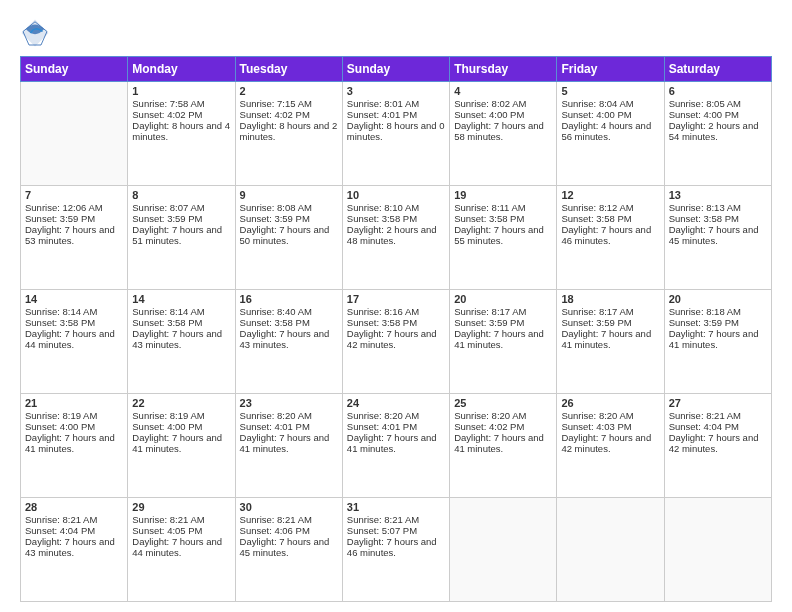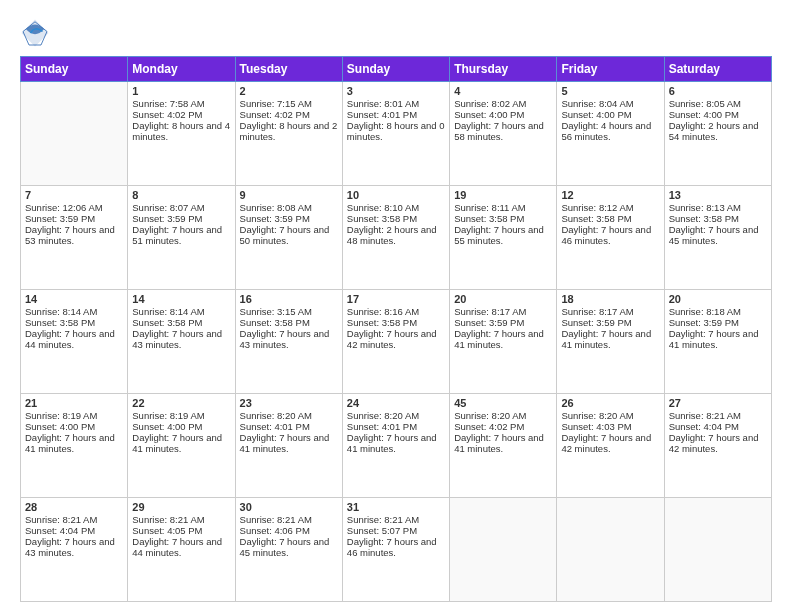--- a/index.html
+++ b/index.html
@@ -213,21 +213,21 @@
             <div>Daylight: 7 hours and 44 minutes.</div>
           </td>
           <td>
             <span class="day-num">14</span>
             <div>Sunrise: 8:14 AM</div>
             <div>Sunset: 3:58 PM</div>
             <div>Daylight: 7 hours and 43 minutes.</div>
           </td>
           <td>
             <span class="day-num">16</span>
-            <div>Sunrise: 3:15 AM</div>
+            <div>Sunrise: 8:40 AM</div>
             <div>Sunset: 3:58 PM</div>
             <div>Daylight: 7 hours and 43 minutes.</div>
           </td>
           <td>
             <span class="day-num">17</span>
             <div>Sunrise: 8:16 AM</div>
             <div>Sunset: 3:58 PM</div>
             <div>Daylight: 7 hours and 42 minutes.</div>
           </td>
           <td>
@@ -268,21 +268,21 @@
             <div>Sunset: 4:01 PM</div>
             <div>Daylight: 7 hours and 41 minutes.</div>
           </td>
           <td>
             <span class="day-num">24</span>
             <div>Sunrise: 8:20 AM</div>
             <div>Sunset: 4:01 PM</div>
             <div>Daylight: 7 hours and 41 minutes.</div>
           </td>
           <td>
-            <span class="day-num">45</span>
+            <span class="day-num">25</span>
             <div>Sunrise: 8:20 AM</div>
             <div>Sunset: 4:02 PM</div>
             <div>Daylight: 7 hours and 41 minutes.</div>
           </td>
           <td>
             <span class="day-num">26</span>
             <div>Sunrise: 8:20 AM</div>
             <div>Sunset: 4:03 PM</div>
             <div>Daylight: 7 hours and 42 minutes.</div>
           </td>

